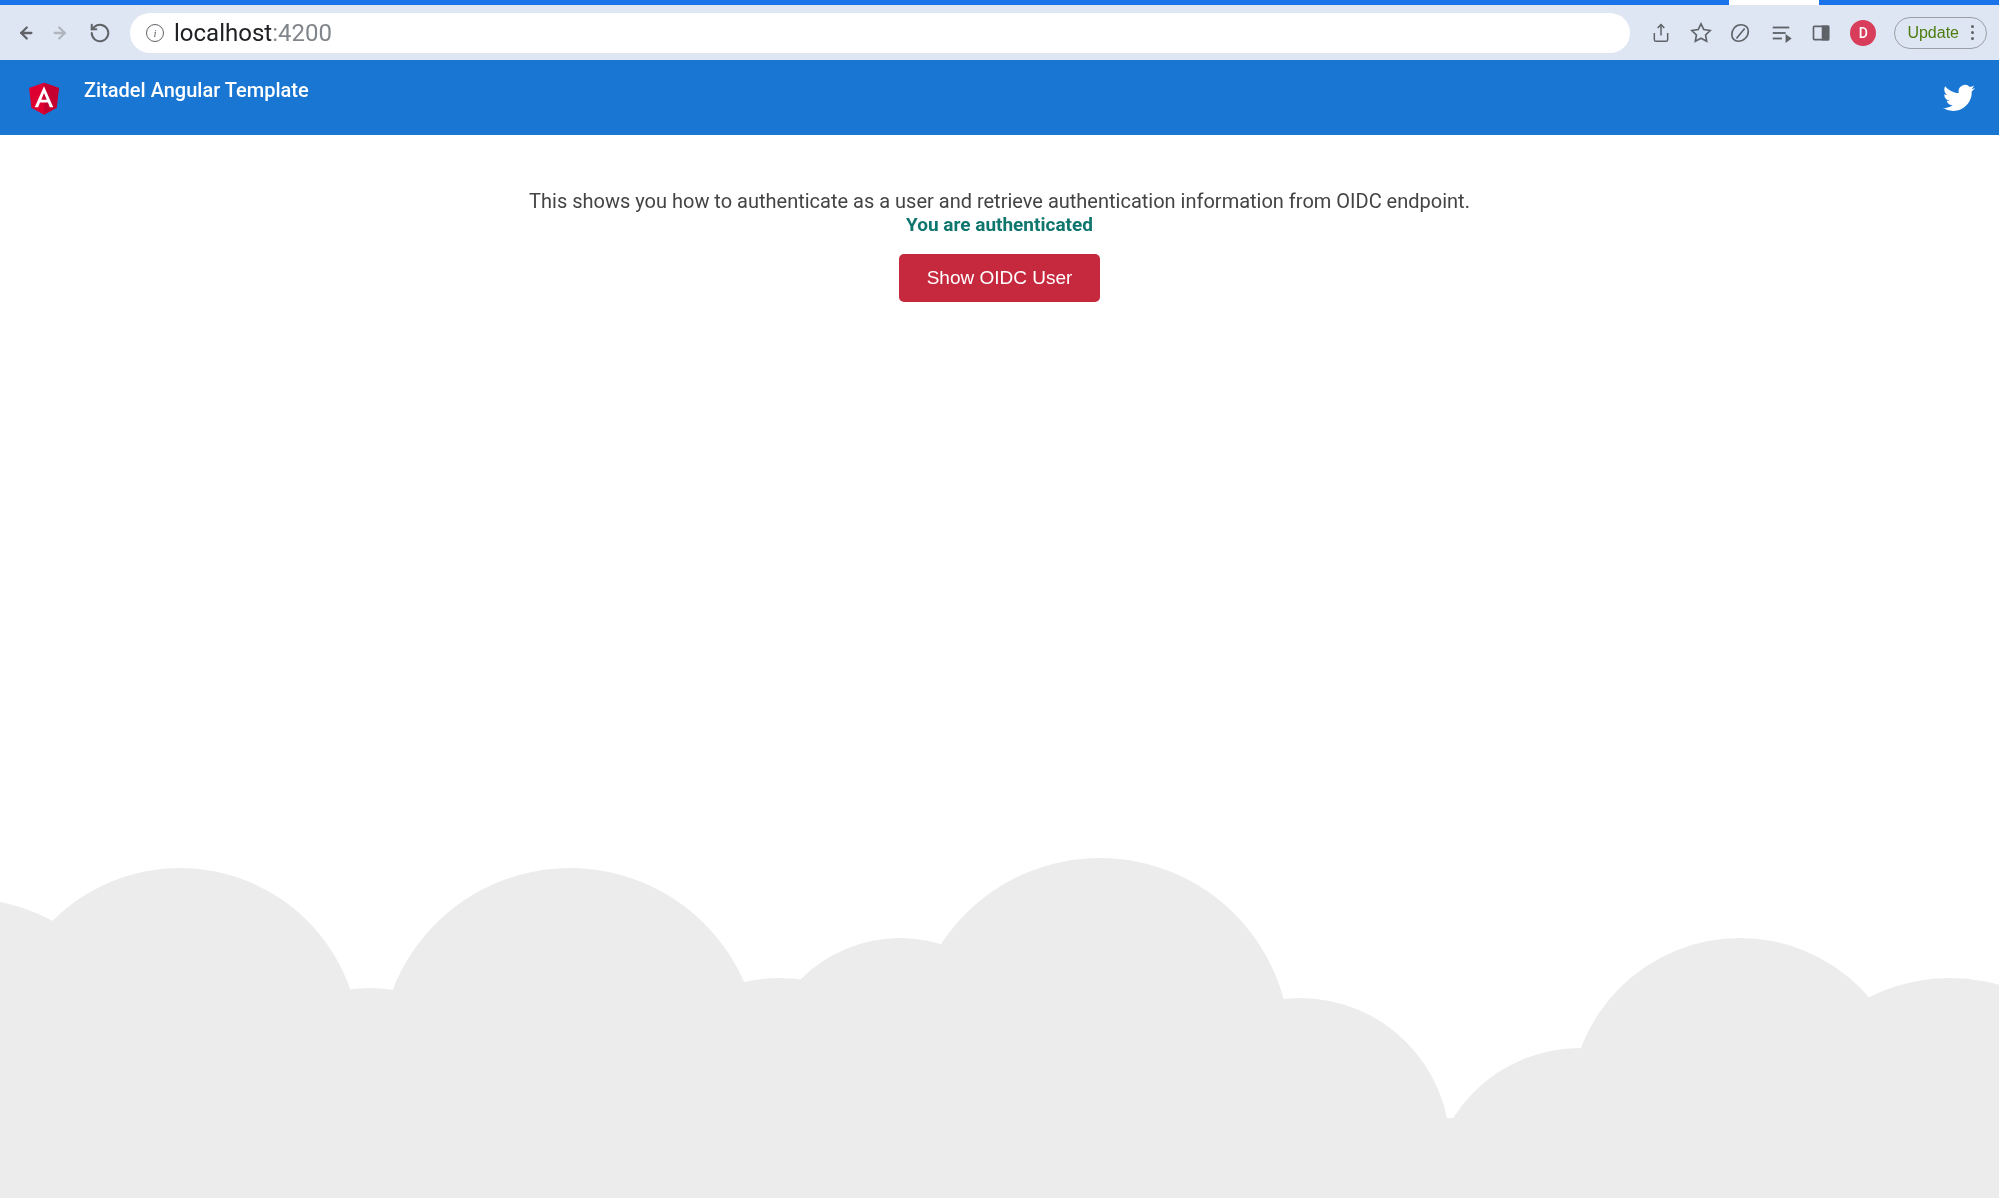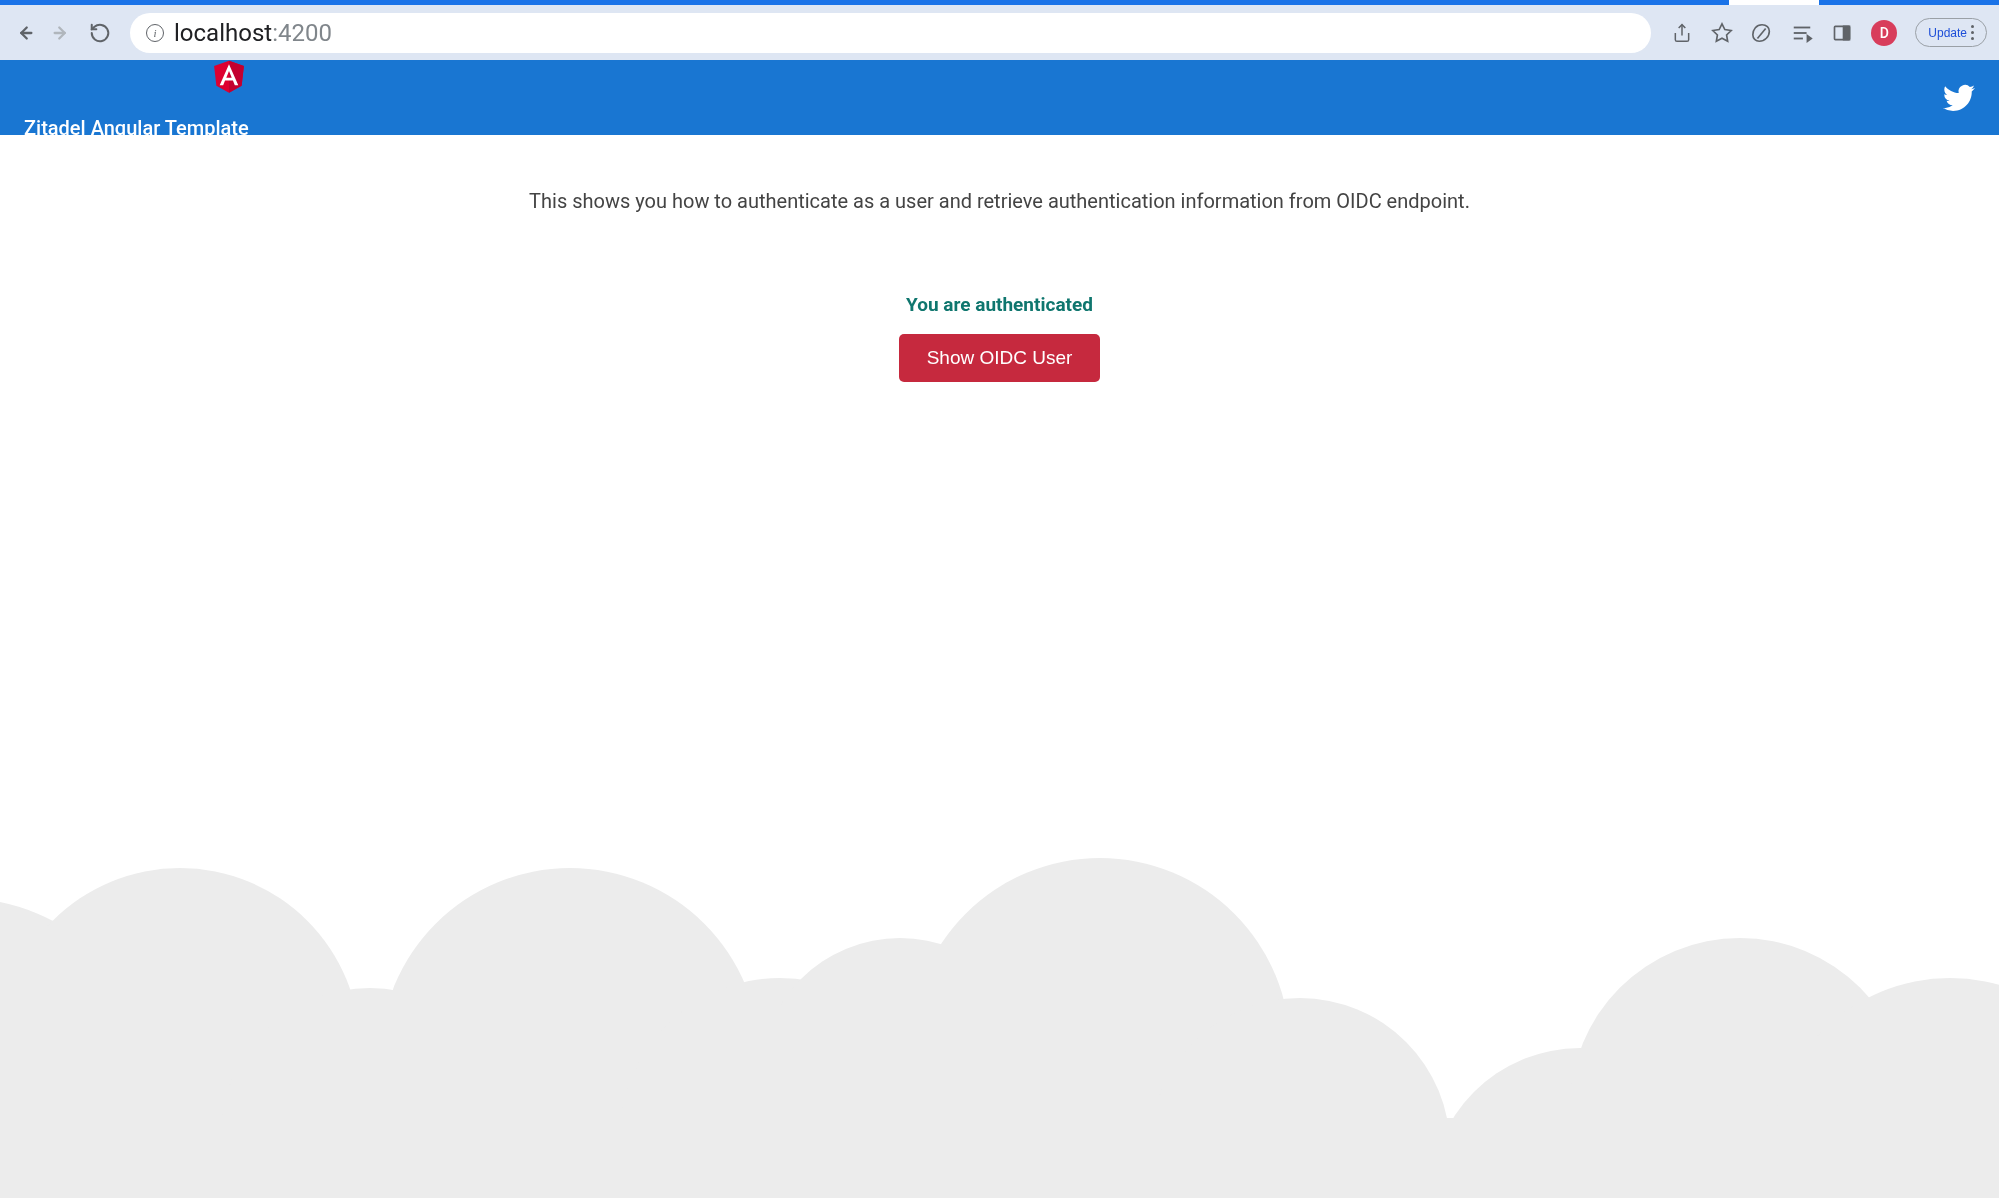--- a/index.html
+++ b/index.html
@@ -120,23 +120,23 @@
       font-size: 14px;
       font-weight: 500;
     }
     
     .update-btn {
       border: 1.5px solid #9aa0a6;
       border-radius: 18px;
       padding: 6px 12px;
       display: flex;
       align-items: center;
-      gap: 4px;
-      font-size: 12px;
-      color: #1d4ed8;
+      gap: 12px;
+      font-size: 16px;
+      color: #4d7c0f;
       cursor: pointer;
       background: transparent;
     }
     
     .dots-vertical {
       display: flex;
       flex-direction: column;
       gap: 3px;
     }
     
@@ -152,23 +152,22 @@
       background: #1976d2;
       height: 75px;
       display: flex;
       align-items: center;
       justify-content: space-between;
       padding: 0 24px;
     }
     
     .app-header-left {
       display: flex;
-      align-items: flex-end;
+      align-items: flex-start;
       gap: 20px;
-      flex-direction: column;
     }
     
     .angular-logo {
       width: 40px;
       height: 40px;
     }
     
     .app-title {
       color: #fff;
       font-size: 20px;
@@ -192,21 +191,20 @@
     .welcome-heading {
       font-size: 41px;
       font-weight: 700;
       color: #2f2f2f;
       margin-bottom: 22px;
     }
     
     .welcome-subtitle {
       font-size: 20px;
       color: #444;
-      margin-bottom: 80px;
     }
     
     .auth-status {
       font-size: 19px;
       font-weight: 700;
       color: #0f766e;
       margin-bottom: 18px;
     }
     
     .show-user-btn {

